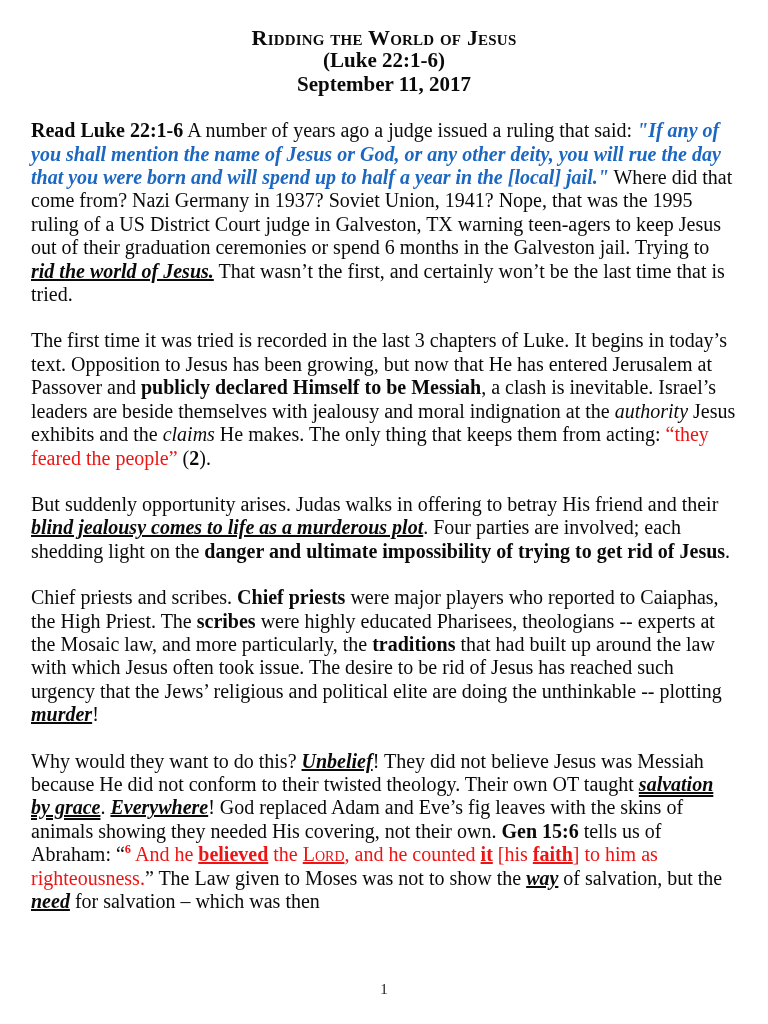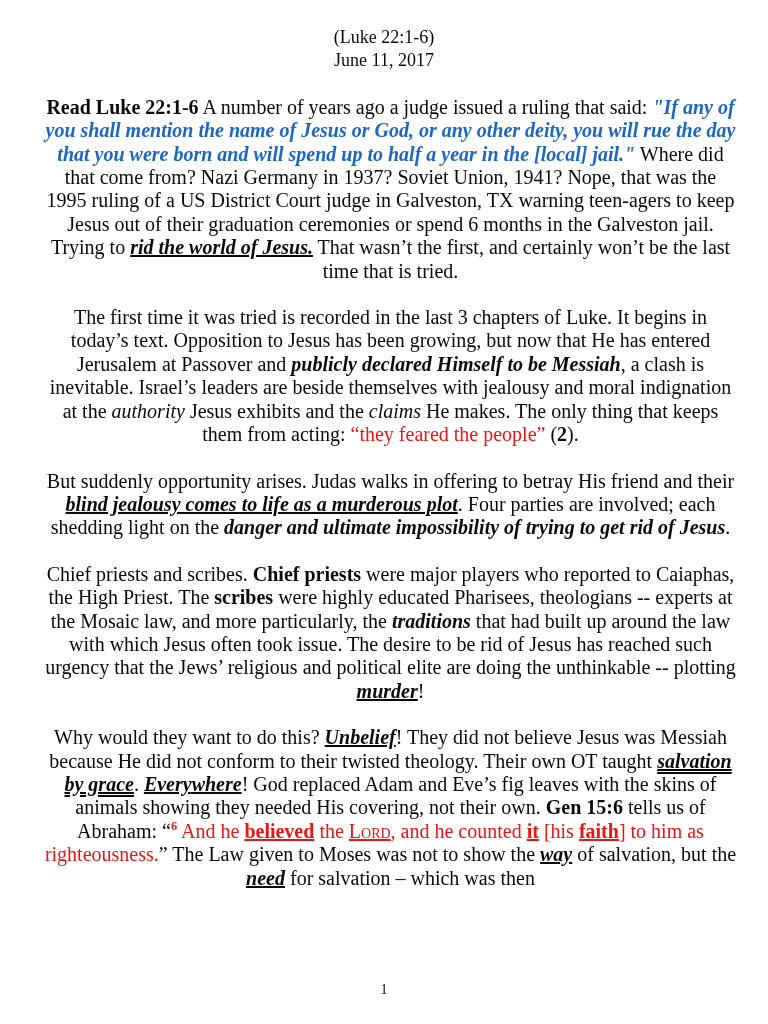--- a/index.html
+++ b/index.html
@@ -21,40 +21,40 @@
     padding: 26px 31px 0 31px;
   }
   .doc-header { text-align: center; }
   .doc-title {
     font-weight: 700;
     font-variant: small-caps;
     font-size: 22px;
     letter-spacing: 0.2px;
   }
   .doc-subtitle, .doc-date {
-    font-size: 18px;
-    font-weight: 400;
+    font-size: 21px;
+    font-weight: 700;
   }
   .para {
-    margin: 23px 0 0 13px;
-    text-align: center;
+    margin: 23px 0 0 0;
+    text-align: left;
   }
   .section-heading {
     margin: 23px 0 0 0;
     padding-left: 19px;
     font-weight: 700;
   }
   .section-heading .numeral {
     display: inline-block;
     width: 73px;
   }
   
   .run-p  { }
   .run-b  { font-weight: 700; }
-  .run-bi { font-weight: 700; font-style: italic; }
+  .run-bi { font-weight: 700; }
   .run-iu { font-style: italic; }
   .run-biu {
     font-weight: 700; font-style: italic;
     text-decoration: underline;
   }
   .run-biuu {
     font-weight: 700; font-style: italic;
     text-decoration: underline;
     text-decoration-style: double;
   }
@@ -88,22 +88,23 @@
     font-size: 15px;
     color: #222222;
   }
 </style>
 </head>
 <body>
 
 <div class="doc">
 
   <header class="doc-header">
+    <div class="doc-title">Ridding the World of Jesus</div>
     <div class="doc-subtitle">(Luke 22:1-6)</div>
-    <div class="doc-date">June 11, 2017</div>
+    <div class="doc-date">September 11, 2017</div>
   </header>
 
   <p class="para"><span class="run-b">Read Luke 22:1-6</span><span class="run-p"> A number of years ago a judge issued a ruling that said: </span><span class="run-qb">"If any of you shall mention the name of Jesus or God, or any other deity, you will rue the day that you were born and will spend up to half a year in the [local] jail."</span><span class="run-p"> Where did that come from? Nazi Germany in 1937? Soviet Union, 1941? Nope, that was the 1995 ruling of a US District Court judge in Galveston, TX warning teen-agers to keep Jesus out of their graduation ceremonies or spend 6 months in the Galveston jail. Trying to </span><span class="run-biu">rid the world of Jesus.</span><span class="run-p"> That wasn’t the first, and certainly won’t be the last time that is tried.</span></p>
 
   <p class="para"><span class="run-p">The first time it was tried is recorded in the last 3 chapters of Luke. It begins in today’s text. Opposition to Jesus has been growing, but now that He has entered Jerusalem at Passover and </span><span class="run-bi">publicly declared Himself to be Messiah</span><span class="run-p">, a clash is inevitable. Israel’s leaders are beside themselves with jealousy and moral indignation at the </span><span class="run-iu">authority</span><span class="run-p"> Jesus exhibits and the </span><span class="run-iu">claims</span><span class="run-p"> He makes. The only thing that keeps them from acting: </span><span class="run-r">“they feared the people”</span><span class="run-p"> (</span><span class="run-b">2</span><span class="run-p">).</span></p>
 
   <p class="para"><span class="run-p">But suddenly opportunity arises. Judas walks in offering to betray His friend and their </span><span class="run-biu">blind jealousy comes to life as a murderous plot</span><span class="run-p">. Four parties are involved; each shedding light on the </span><span class="run-bi">danger and ultimate impossibility of trying to get rid of Jesus</span><span class="run-p">.</span></p>
 
 
   <p class="para"><span class="run-p">Chief priests and scribes. </span><span class="run-b">Chief priests</span><span class="run-p"> were major players who reported to Caiaphas, the High Priest. The </span><span class="run-b">scribes</span><span class="run-p"> were highly educated Pharisees, theologians -- experts at the Mosaic law, and more particularly, the </span><span class="run-bi">traditions</span><span class="run-p"> that had built up around the law with which Jesus often took issue. The desire to be rid of Jesus has reached such urgency that the Jews’ religious and political elite are doing the unthinkable -- plotting </span><span class="run-biu">murder</span><span class="run-p">!</span></p>

